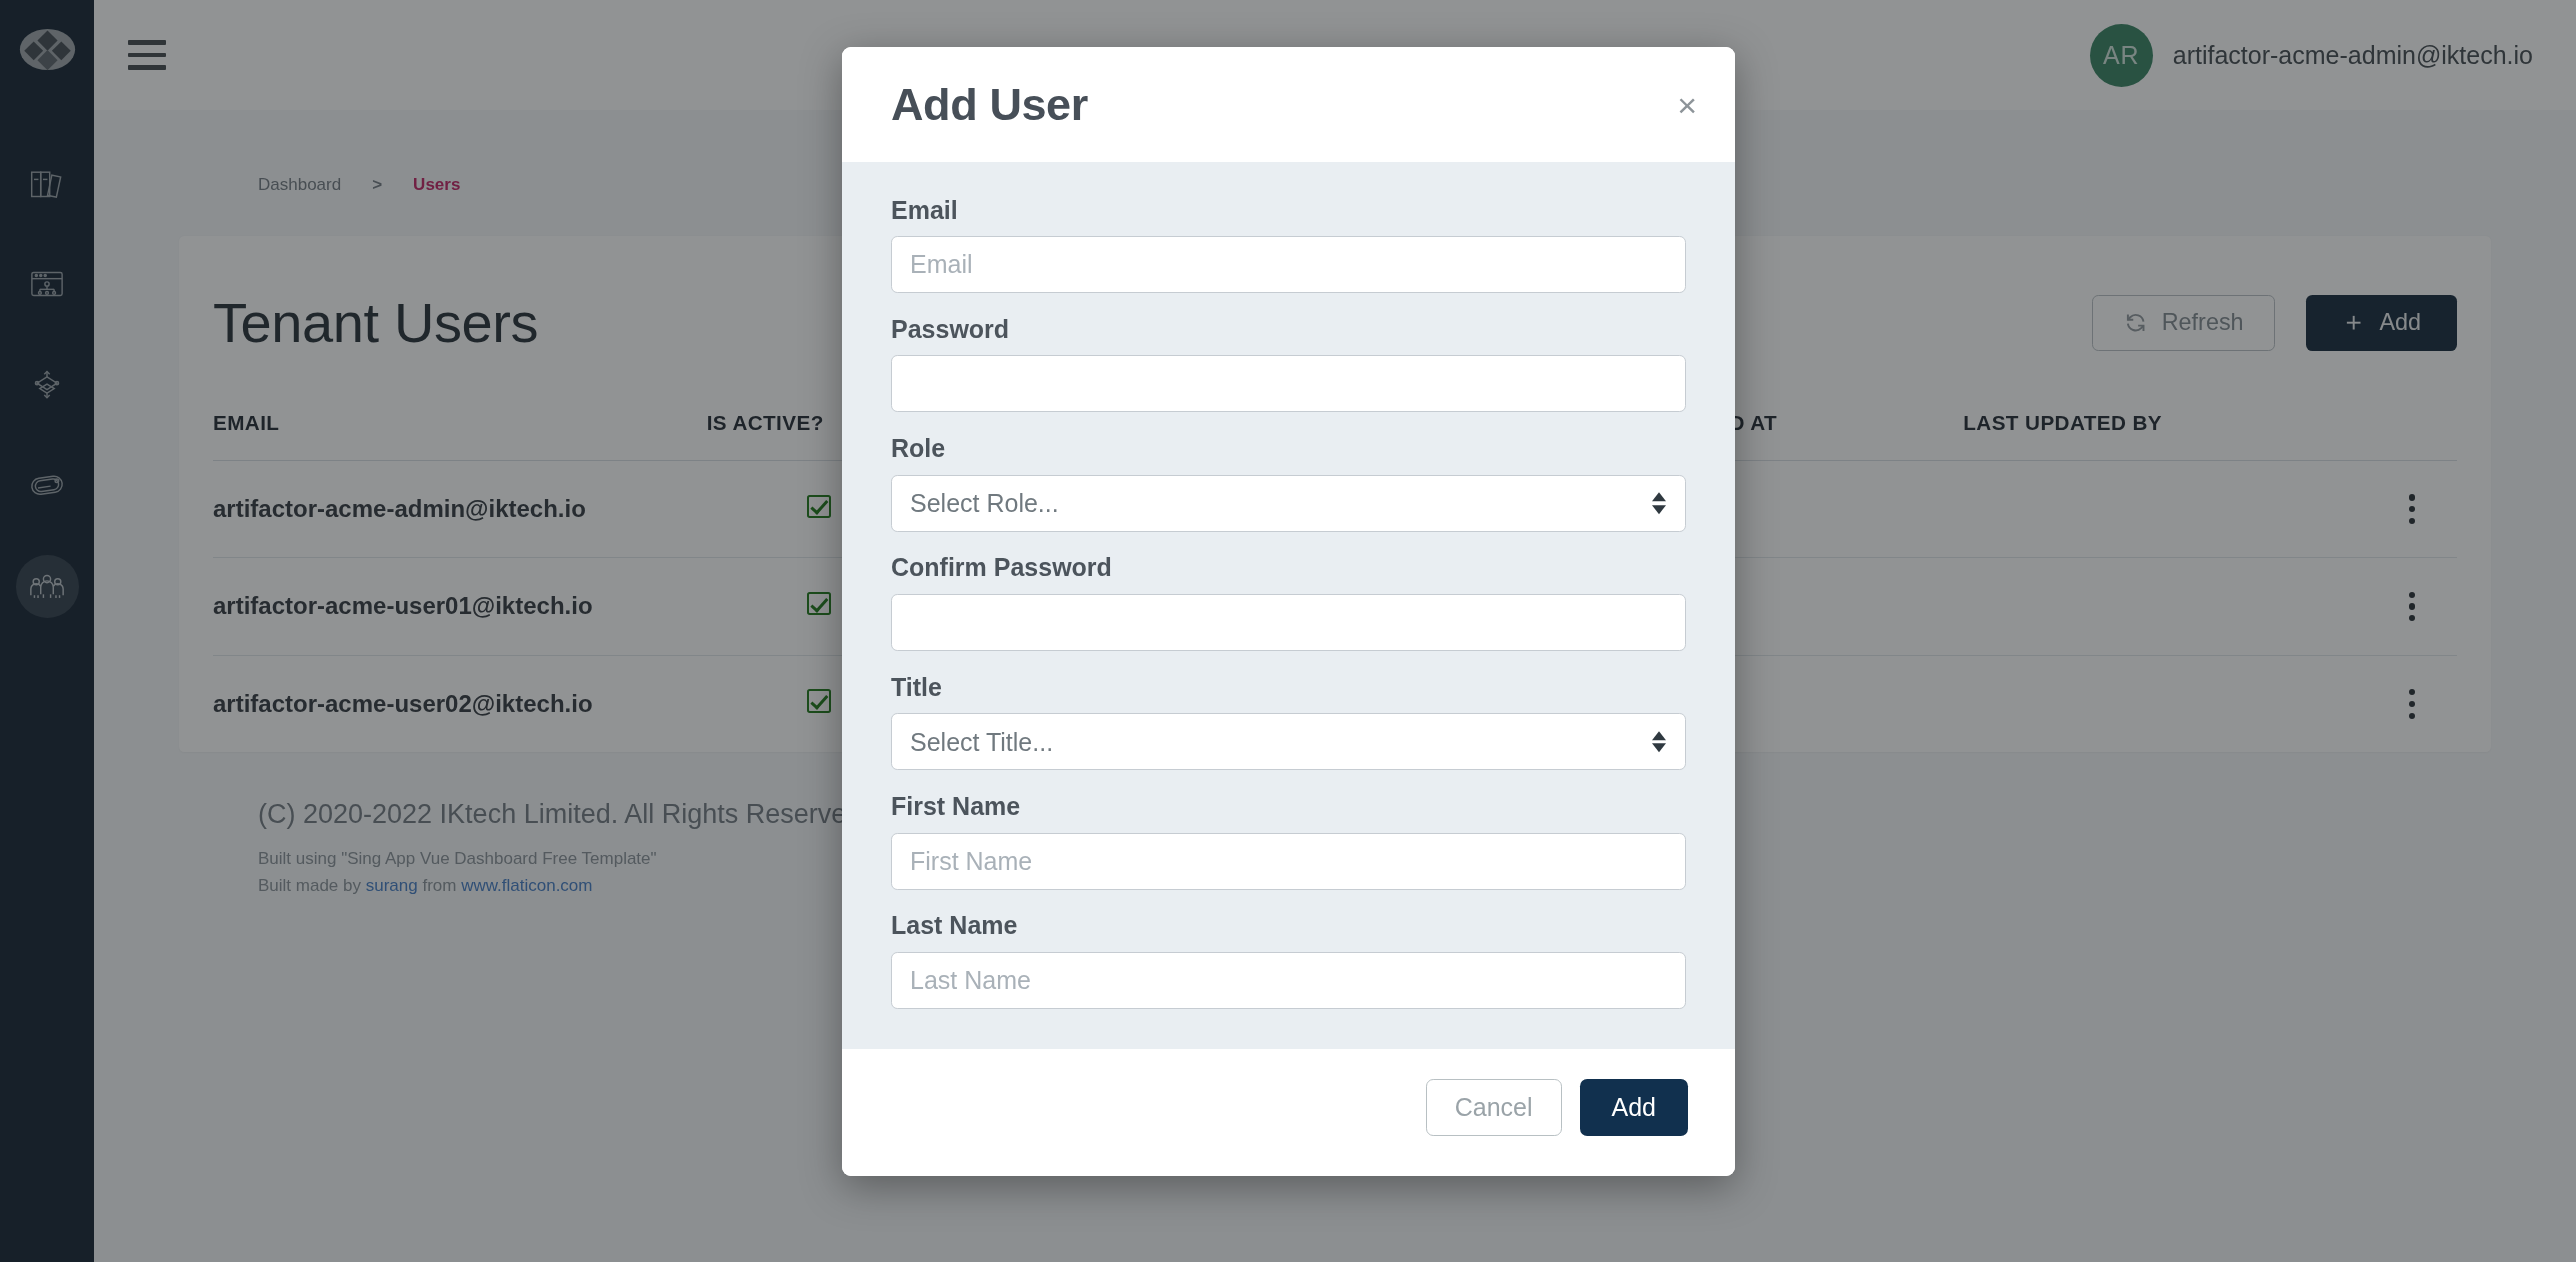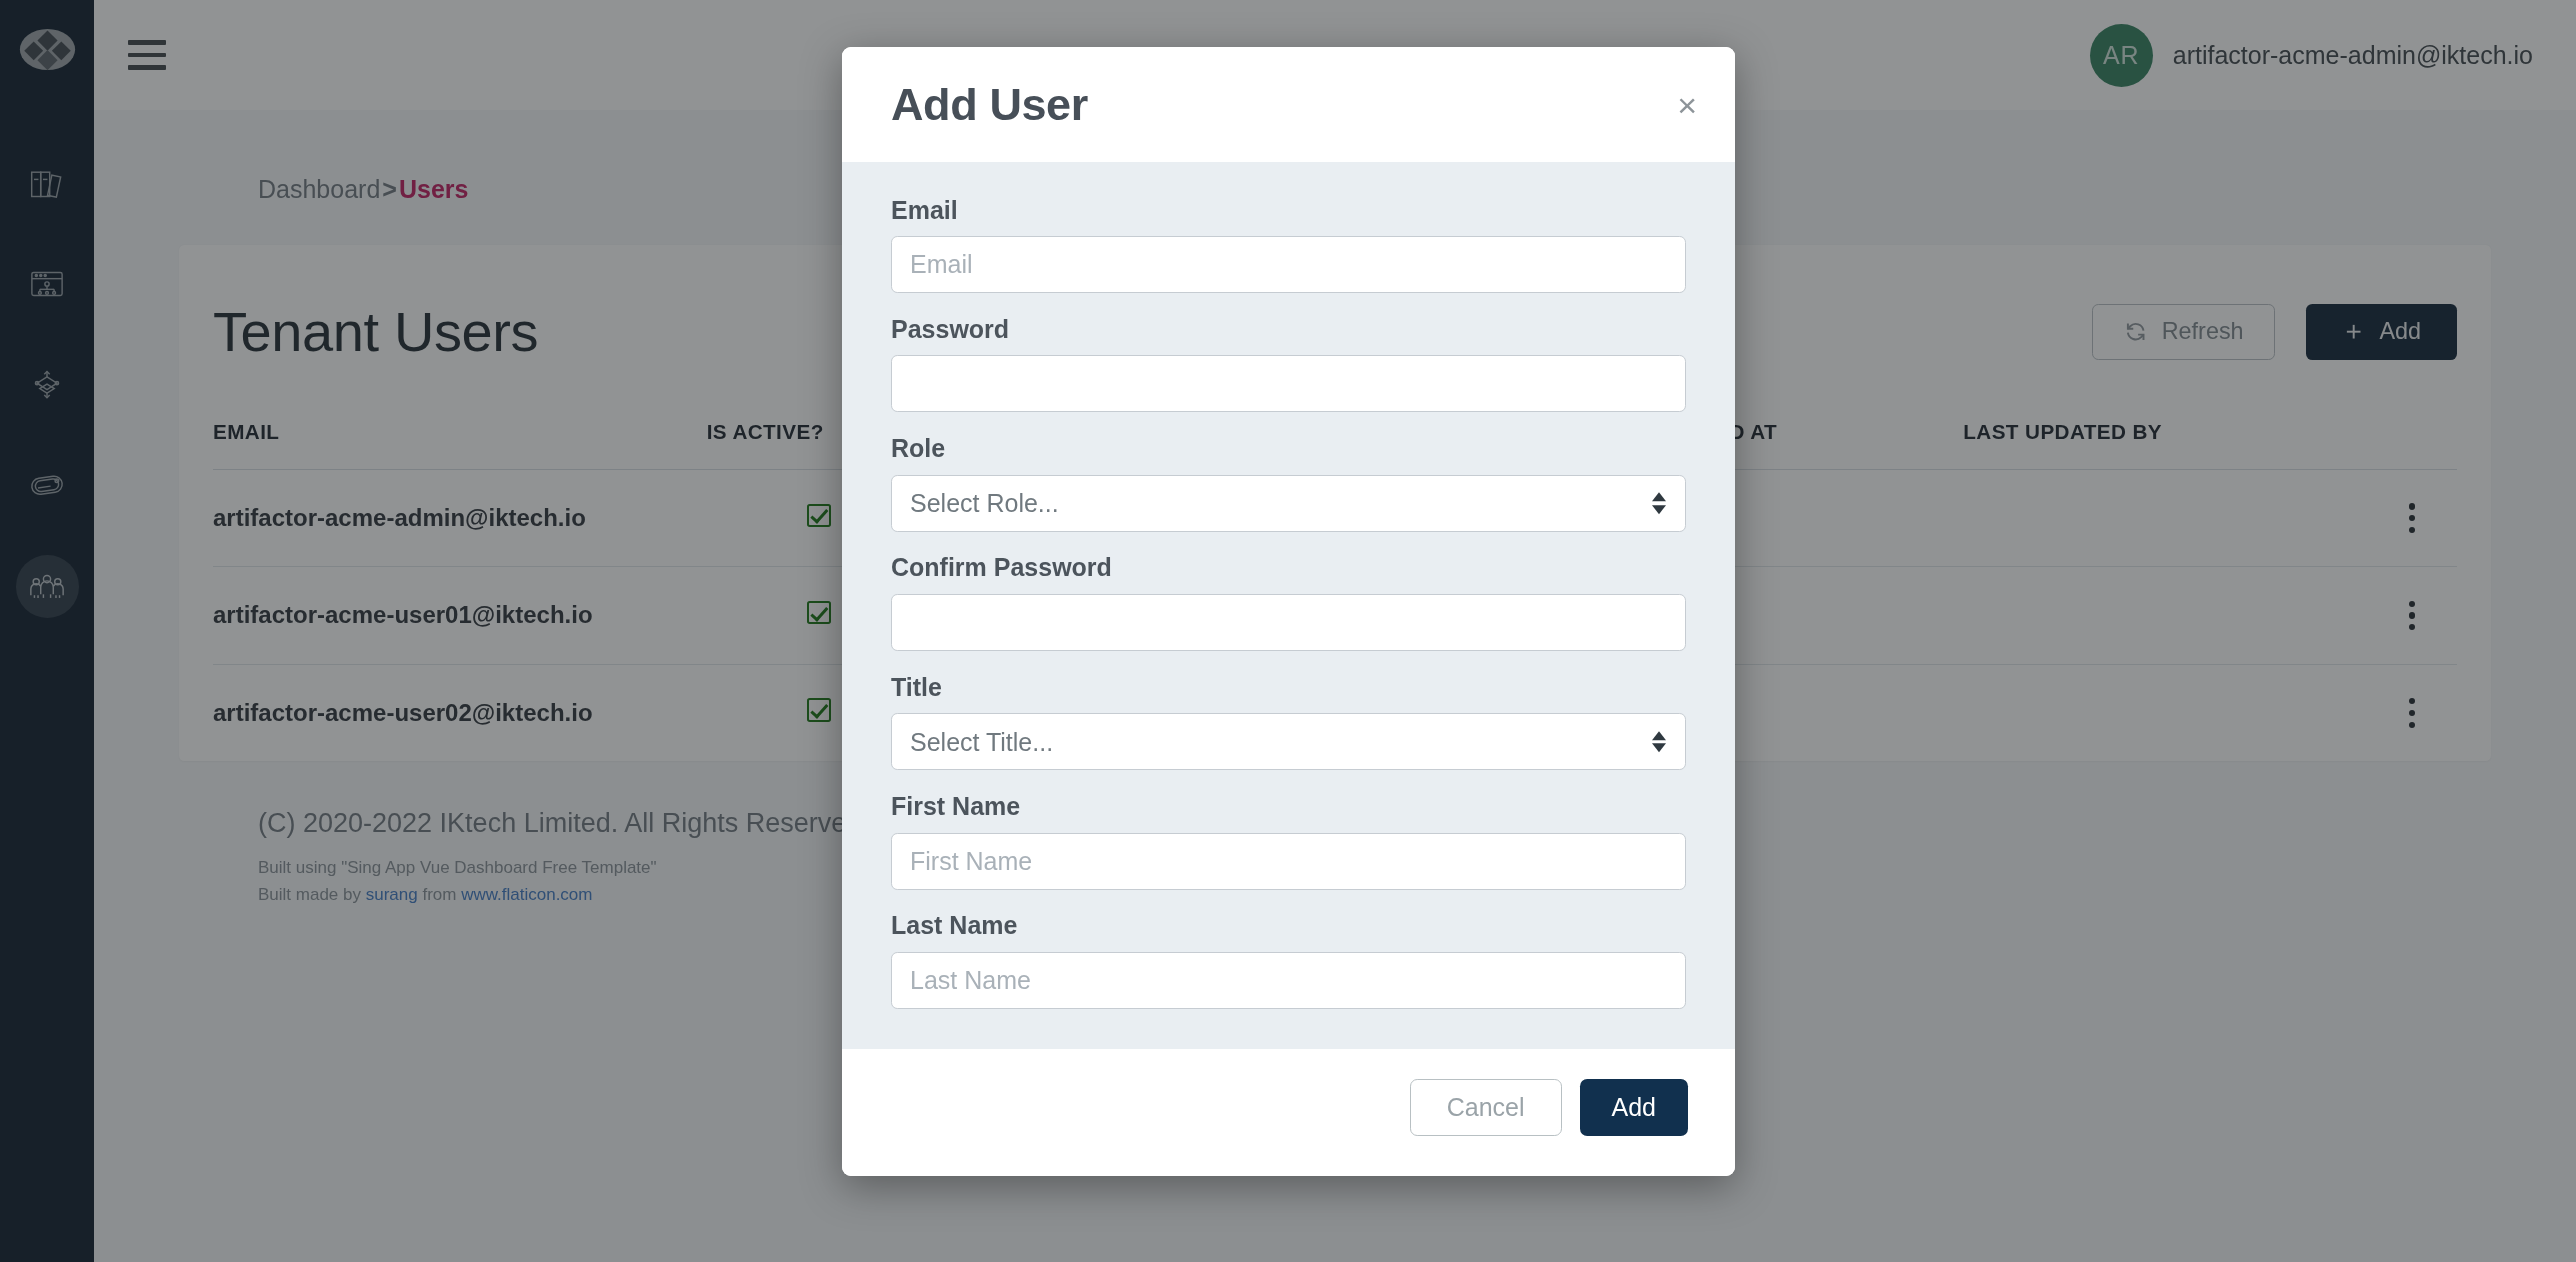--- a/index.html
+++ b/index.html
@@ -88,23 +88,23 @@
   
   #content {
     flex: 1 1 auto;
     background: #f4f6f8;
     padding: 0 43px;
     display: flex;
     flex-direction: column;
     min-height: 0;
   }
   #breadcrumb {
-    display: flex; align-items: flex-end; gap: 2px;
+    display: flex; align-items: flex-end; gap: 31px;
     padding: 65px 0 41px 121px;
-    font-size: 25px;
+    font-size: 17px;
   }
   .crumb-link { color: #6c757d; cursor: pointer; }
   .crumb-sep { color: #6c757d; font-weight: bold; }
   .crumb-current { color: #be185d; font-weight: bold; }
 
   
   #page-card {
     background: #ffffff;
     border-radius: 5.4px;
     flex: 0 0 auto;
@@ -284,21 +284,21 @@
 
   #modal-footer {
     background: #ffffff;
     padding: 30.5px 47px 40px 47px;
     display: flex;
     justify-content: flex-end;
     align-items: center;
     gap: 18px;
   }
   #btn-cancel {
-    height: 57px; padding: 0 36px;
+    height: 57px; padding: 0 28px;
     background: #ffffff;
     border: 1.3px solid #b8c0c3;
     color: #9aa3a8;
     border-radius: 7.2px;
     font-size: 25px;
     cursor: pointer;
     font-family: "Liberation Sans", sans-serif;
   }
   #btn-modal-add {
     height: 57px; padding: 0 32px;

